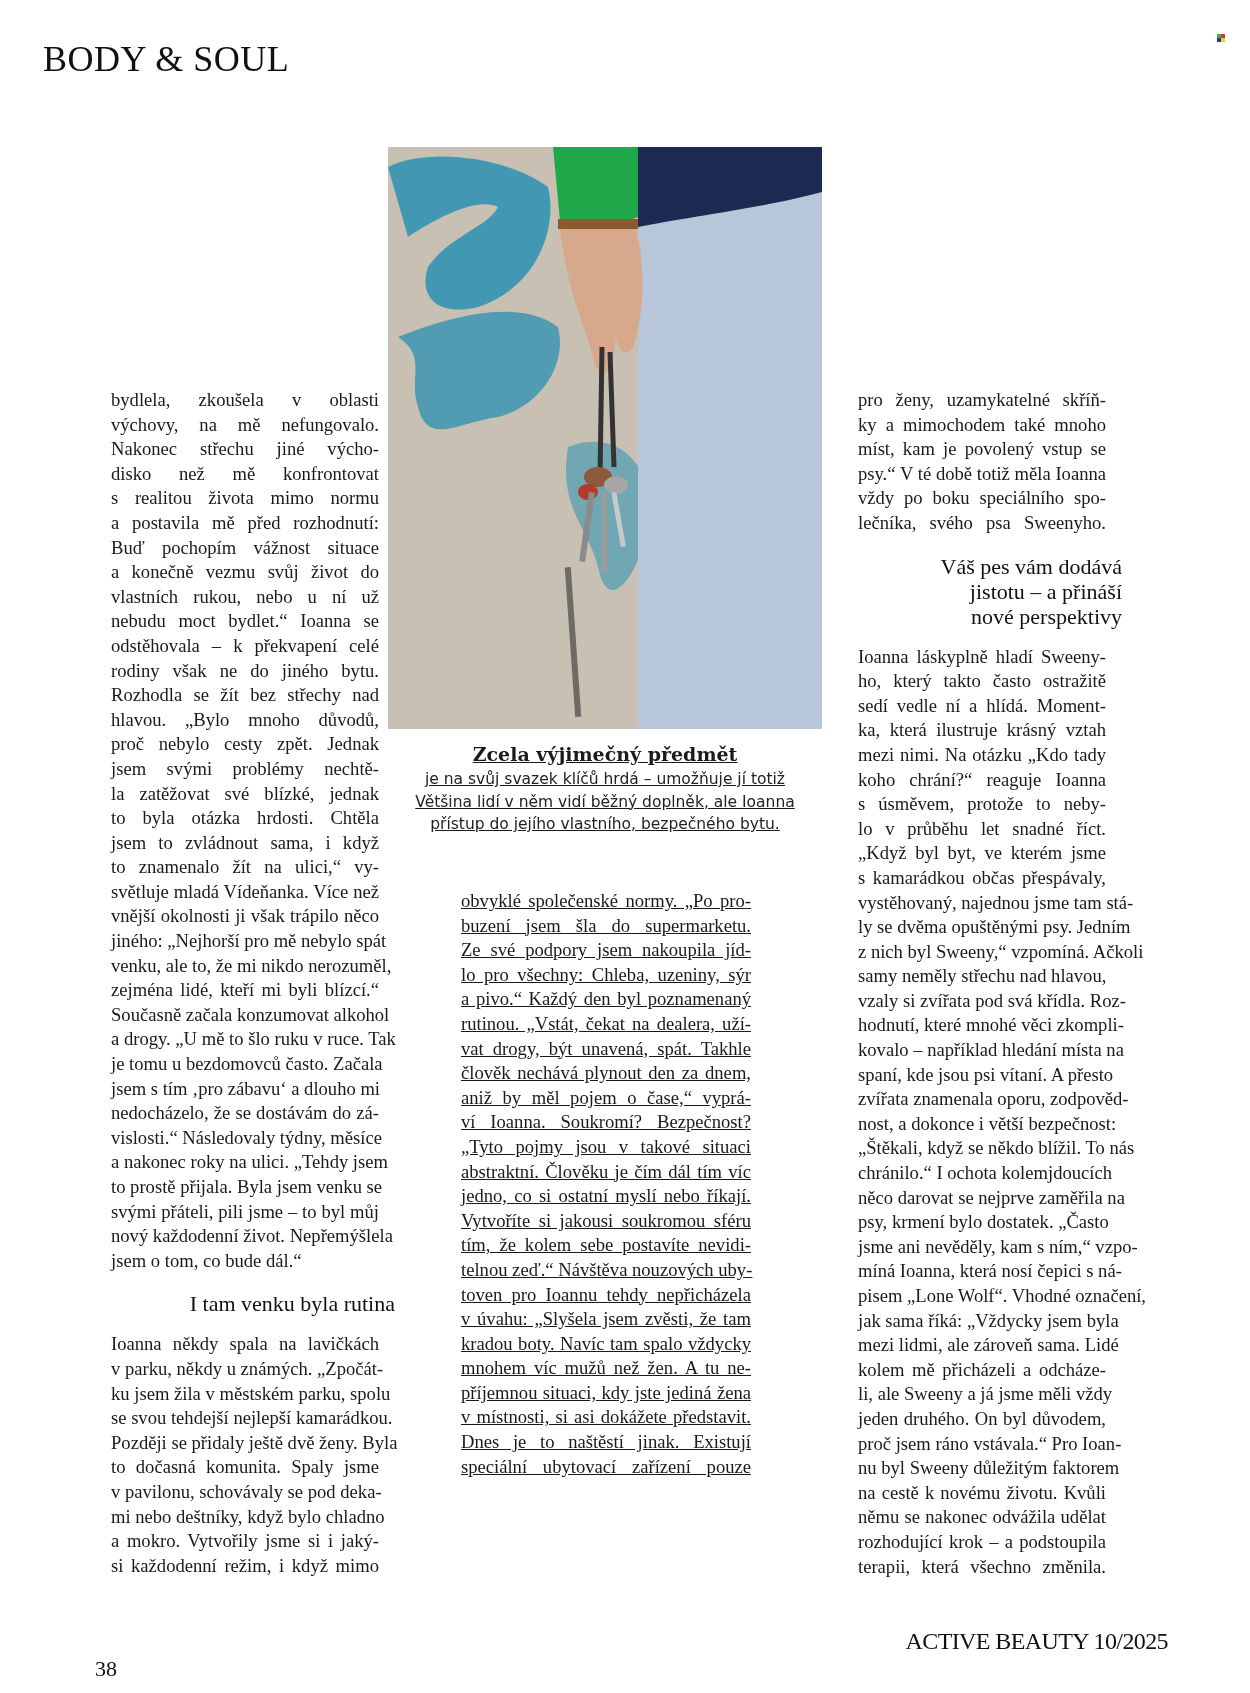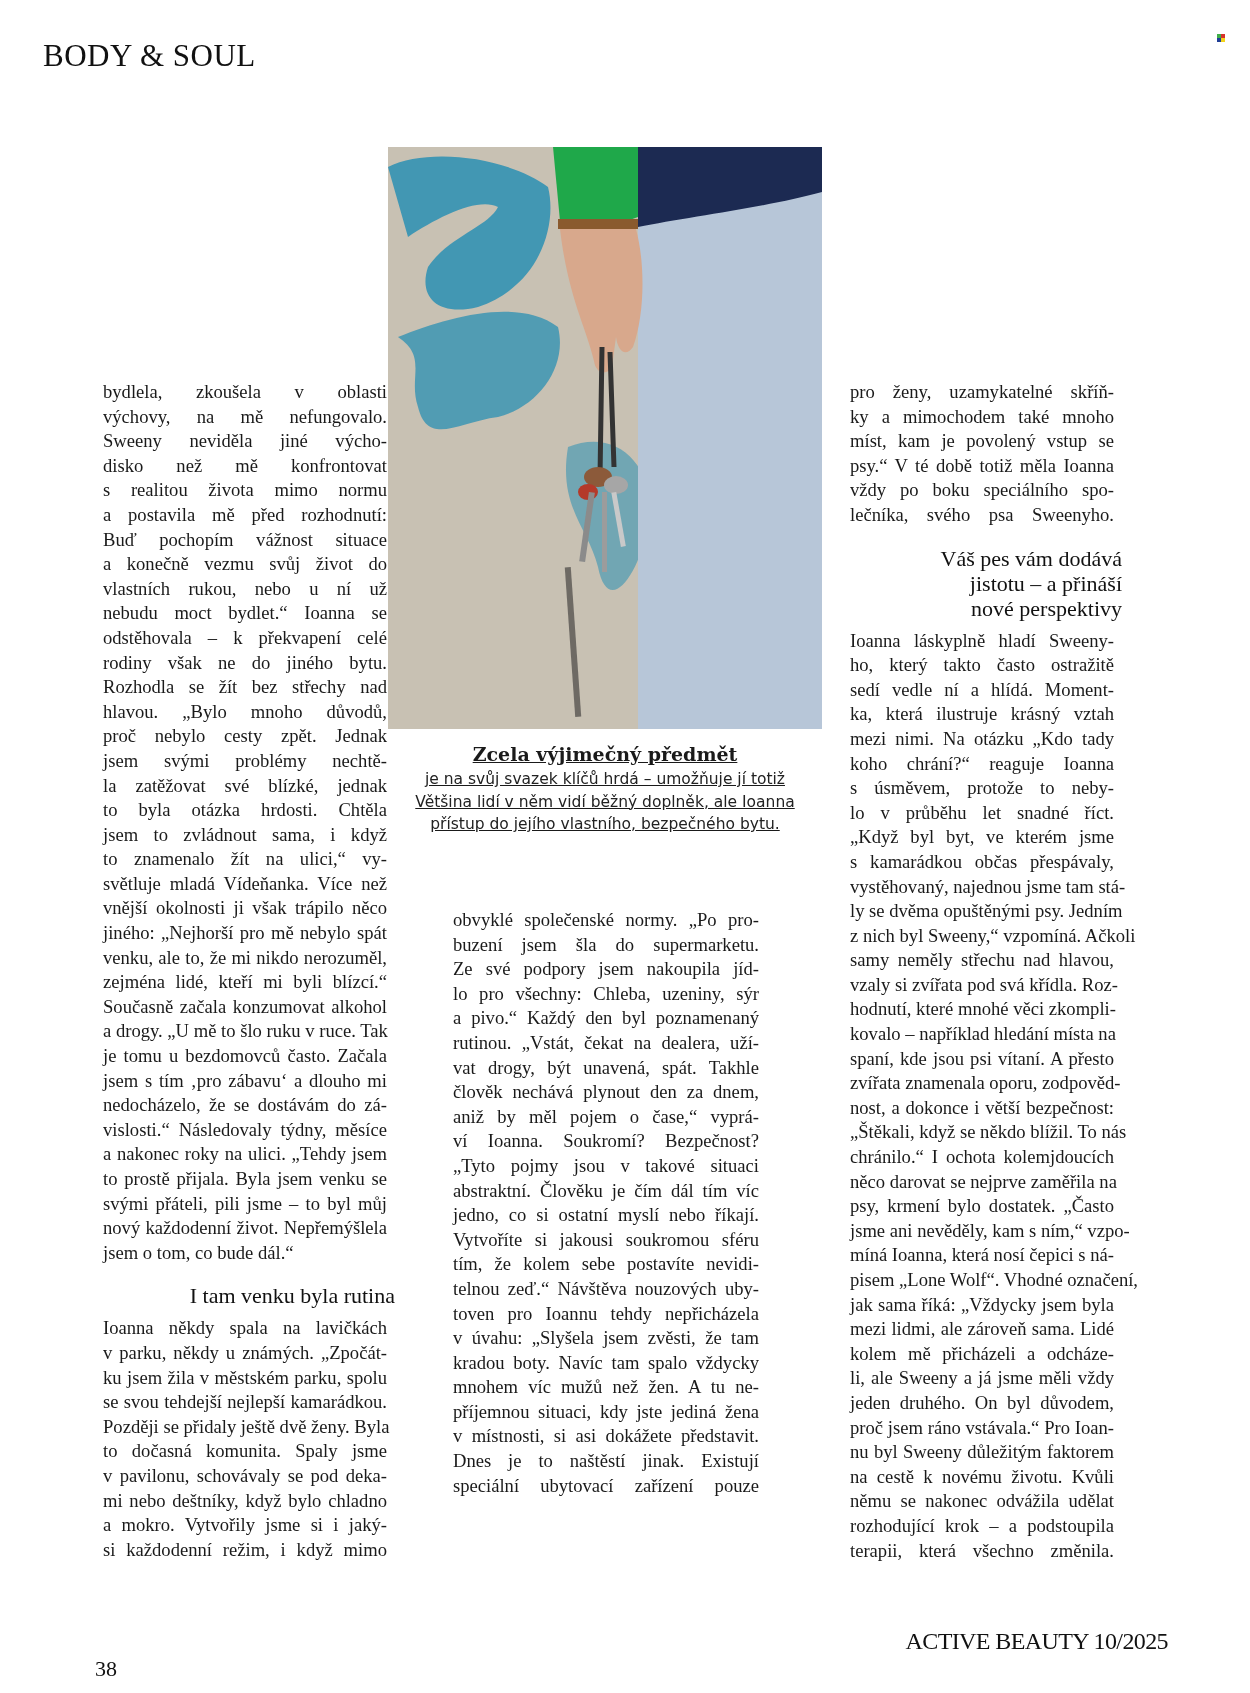--- a/index.html
+++ b/index.html
@@ -1,31 +1,31 @@
 <!DOCTYPE html>
 <html><head>
 <meta charset="utf-8">
 <style>
   html, body { margin:0; padding:0; background:#ffffff; }
   body { width:1250px; height:1693px; position:relative; overflow:hidden; color:#1a1a1a;
          font-family:"Liberation Serif","DejaVu Serif",serif; }
-  .section-label { position:absolute; left:43px; top:38px; font-size:31px; letter-spacing:0.5px; color:#111; }
+  .section-label { position:absolute; left:43px; top:38px; font-size:36px; letter-spacing:0.5px; color:#111; }
   .logo { position:absolute; left:1217px; top:34px; width:8px; height:8px; display:grid; grid-template-columns:4px 4px; grid-template-rows:4px 4px; }
   .logo span { display:block; }
   .photo { position:absolute; left:388px; top:147px; width:434px; height:582px; overflow:hidden; background:#c9c2b6; }
   .photo svg { display:block; width:100%; height:100%; }
   .caption { position:absolute; left:400px; top:742px; width:410px; text-align:center;text-decoration:underline; }
   .caption-title { font-family:"DejaVu Serif",serif; font-weight:bold; font-size:19px; line-height:24px; color:#1a1a1a; }
   .caption-text { font-family:"DejaVu Sans",sans-serif; font-size:15.5px; line-height:22.5px; color:#222; margin-top:2px; }
   .col { position:absolute; font-size:18.6px; line-height:24.6px; text-align:justify; hyphens:manual; }
-  .col p { margin:8px; }
+  .col p { margin:16px; }
   .col .line { display:block; text-align:justify; text-align-last:justify; white-space:nowrap; }
   .col .line.last { text-align-last:left; }
   .col-left { left:95px; top:372px; width:300px; }
-  .col-mid { left:445px; top:900px; width:322px; }
+  .col-mid { left:445px; top:873px; width:322px;text-decoration:underline; }
   .col-right { left:842px; top:372px; width:280px; }
   .sub { font-size:22px; line-height:25px; text-align:right; margin:18px 0 8px 0; color:#111; }
   .col-left .sub { margin:18px 0 4px 0; }
   .folio { position:absolute; left:95px; top:1656px; font-size:22px; color:#111; }
   .magname { position:absolute; right:82px; top:1628px; font-size:24px; letter-spacing:-0.6px; color:#111; }
 </style>
 </head>
 <body>
 
 <div class="section-label">BODY &amp; SOUL</div>
@@ -67,21 +67,21 @@
     <div>je na svůj svazek klíčů hrdá – umožňuje jí totiž</div>
     <div>Většina lidí v něm vidí běžný doplněk, ale Ioanna</div>
     <div>přístup do jejího vlastního, bezpečného bytu.</div>
   </div>
 </div>
 
 <div class="col col-left">
   <p>
       <span class="line">bydlela, zkoušela v oblasti</span>
       <span class="line">výchovy, na mě nefungovalo.</span>
-      <span class="line">Sweeny neviděla jiné výcho-</span>
+      <span class="line">Nakonec střechu jiné výcho-</span>
       <span class="line">disko než mě konfrontovat</span>
       <span class="line">s realitou života mimo normu</span>
       <span class="line">a postavila mě před rozhodnutí:</span>
       <span class="line">Buď pochopím vážnost situace</span>
       <span class="line">a konečně vezmu svůj život do</span>
       <span class="line">vlastních rukou, nebo u ní už</span>
       <span class="line">nebudu moct bydlet.“ Ioanna se</span>
       <span class="line">odstěhovala – k překvapení celé</span>
       <span class="line">rodiny však ne do jiného bytu.</span>
       <span class="line">Rozhodla se žít bez střechy nad</span>

